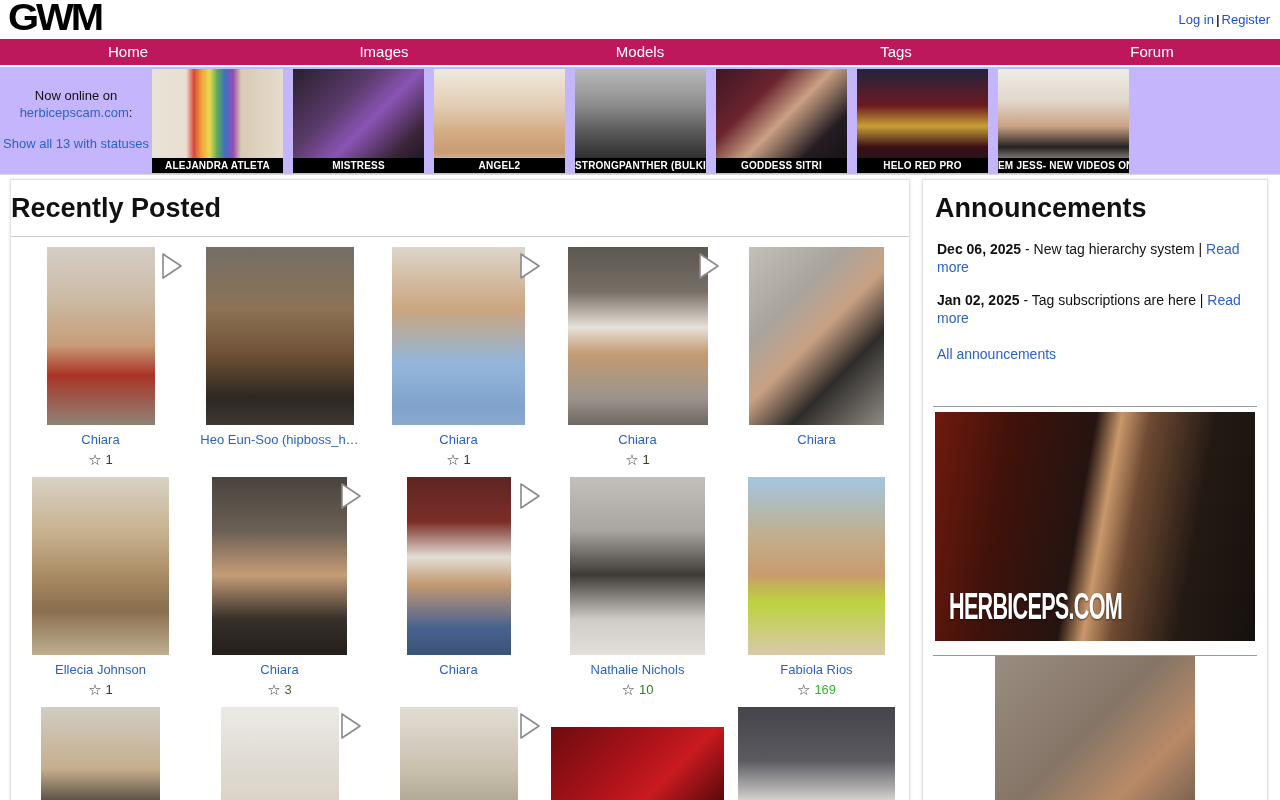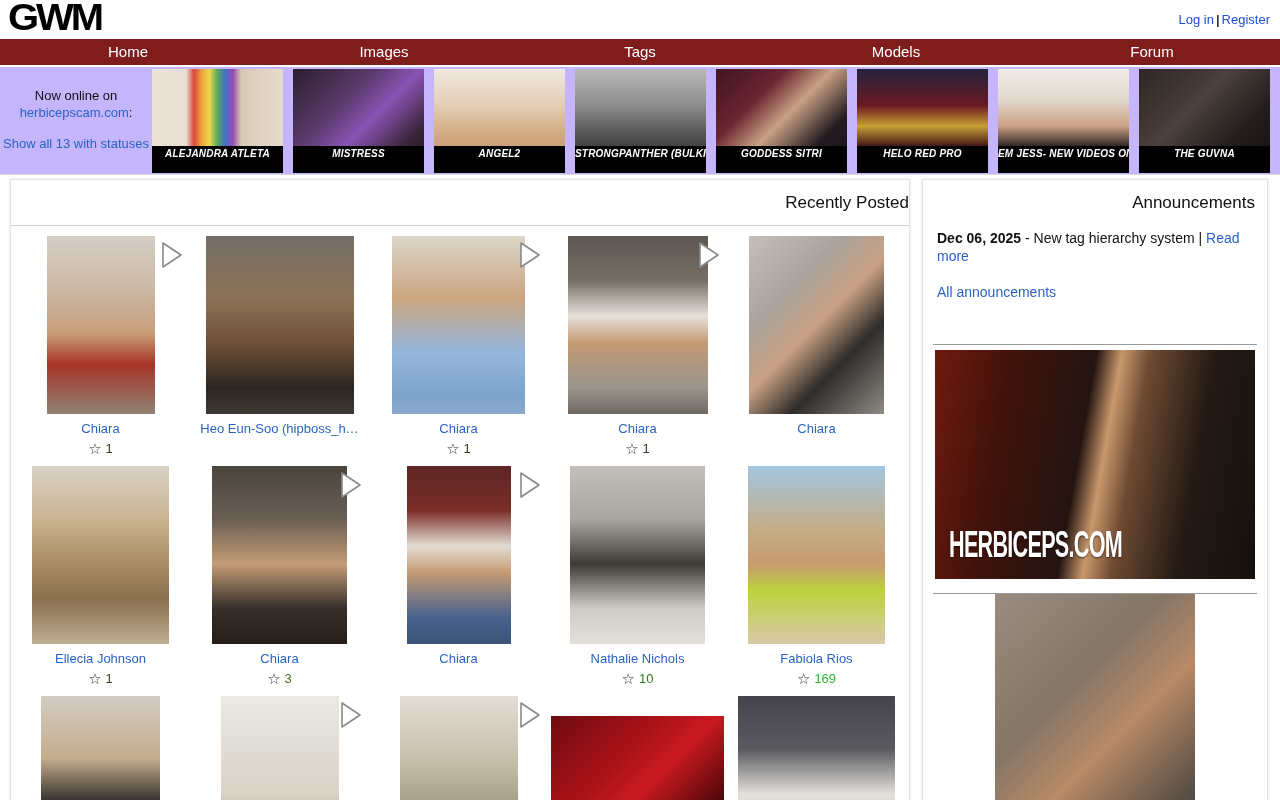--- a/index.html
+++ b/index.html
@@ -12,41 +12,41 @@
   a { text-decoration: none; cursor: pointer; }
 
   
   .hdr { height: 39px; display: flex; justify-content: space-between; align-items: flex-start; padding: 0 10px 0 8px; background:#fff; }
   .logo { font-size: 40px; font-weight: 800; letter-spacing: -3px; line-height: 0.95; color:#000; transform: scaleY(0.92); transform-origin: top left; cursor: pointer; }
   .auth { font-size: 13px; padding-top: 12px; }
   .auth a { color: #1d4ed8; }
   .auth .sep { color: #333; font-weight: bold; padding: 0 2px; }
 
   
-  .nav { height: 26px; background: #7f1d1d; display: flex; }
+  .nav { height: 26px; background: #be185d; display: flex; }
   .nav a { flex: 1; text-align: center; color: #fff; font-size: 15px; line-height: 25px; }
 
   
   .online { height: 110px; background: #c4b5fd; border-top: 2px solid #fff; border-bottom: 1px solid #d8d8d8; display: flex; align-items: center; }
   .online-left { width: 152px; text-align: center; font-size: 13px; line-height: 1.3; flex: none; }
   .online-left a { color: #2b63c4; }
   .online-left .gap { height: 14px; }
   .thumbs { display: flex; gap: 10px; align-items: center; }
   .othumb { width: 131px; height: 104px; position: relative; flex: none; cursor: pointer; overflow: hidden; }
   .othumb .ph { width: 100%; height: 100%; }
-  .olabel { position: absolute; left: 0; right: 0; bottom: 0; height: 27px; background: #000; color: #fff;
+  .olabel { position: absolute; left: 0; right: 0; bottom: 0; height: 15px; background: #000; color: #fff;
             font-size: 10px; font-weight: bold; line-height: 15px; text-align: center;
-            white-space: nowrap; overflow: hidden; letter-spacing: .2px; font-style: italic; }
+            white-space: nowrap; overflow: hidden; letter-spacing: .2px; }
 
   
   .content { display: flex; gap: 12px; padding: 4px 10px 0 10px; align-items: flex-start; }
   .panel { background: #fff; border: 1px solid #e2e2e2; box-shadow: 0 0 3px rgba(0,0,0,.12); }
   .main-panel { width: 900px; }
   .side-panel { width: 346px; padding: 0 12px 20px 12px; }
-  h1.sect { font-size: 17px; font-weight: 400; text-align: right; padding: 13px 0 12px; }
+  h1.sect { font-size: 27px; font-weight: 700; text-align: left; padding: 13px 0 12px; }
   .main-panel h1.sect { border-bottom: 1px solid #ccc; }
 
   
   .row { display: flex; padding-top: 10px; }
   .cell { width: 179px; display: flex; flex-direction: column; align-items: center; position: relative; }
   .imgwrap { height: 178px; width: 100%; display: flex; justify-content: center; align-items: flex-start; }
   .photo { height: 178px; cursor: pointer; }
   .play { position: absolute; top: 2px; right: 3px; width: 30px; height: 34px; }
   .mname { margin-top: 7px; font-size: 13px; color: #2b63c4; white-space: nowrap; max-width: 175px; overflow: hidden; }
   .stars { margin-top: 5px; font-size: 13px; display: flex; align-items: center; gap: 4px; }
@@ -104,22 +104,22 @@
 <header class="hdr">
   <div class="logo">GWM</div>
   <div class="auth">
     <a>Log in</a><span class="sep">|</span><a>Register</a>
   </div>
 </header>
 
 <nav class="nav">
   <a>Home</a>
   <a>Images</a>
+  <a>Models</a>
   <a>Tags</a>
-  <a>Models</a>
   <a>Forum</a>
 </nav>
 
 <div class="online">
   <div class="online-left">
     <div>Now online on</div>
     <div><a>herbicepscam.com</a><span>:</span></div>
     <div class="gap"></div>
     <div><a>Show all 13 with statuses</a></div>
   </div>
@@ -145,24 +145,20 @@
         <div class="olabel">GODDESS SITRI</div>
       </div>
     <div class="othumb">
         <div class="ph ph-o6"></div>
         <div class="olabel">HELO RED PRO</div>
       </div>
     <div class="othumb">
         <div class="ph ph-o7"></div>
         <div class="olabel">EM JESS- NEW VIDEOS ON</div>
       </div>
-    <div class="othumb">
-        <div class="ph ph-o8"></div>
-        <div class="olabel">THE GUVNA</div>
-      </div>
   </div>
 </div>
 
 <div class="content">
 
   <section class="panel main-panel">
     <h1 class="sect">Recently Posted</h1>
 
     <div class="row">
       <div class="cell">
@@ -307,20 +303,23 @@
       </div>
     </div>
   </section>
 
   <aside class="panel side-panel">
     <h1 class="sect">Announcements</h1>
 
     <p class="ann">
       <b>Dec 06, 2025</b><span> - </span><span>New tag hierarchy system</span><span> | </span><a>Read more</a>
     </p>
+    <p class="ann">
+      <b>Jan 02, 2025</b><span> - </span><span>Tag subscriptions are here</span><span> | </span><a>Read more</a>
+    </p>
     <p class="all-ann"><a>All announcements</a></p>
 
     <hr class="divider">
     <div class="banner ph-banner">
       <span class="banner-text">HERBICEPS.COM</span>
     </div>
     <hr class="divider">
 
     <div class="gotw-wrap">
       <div class="gotw ph-gotw"></div>

